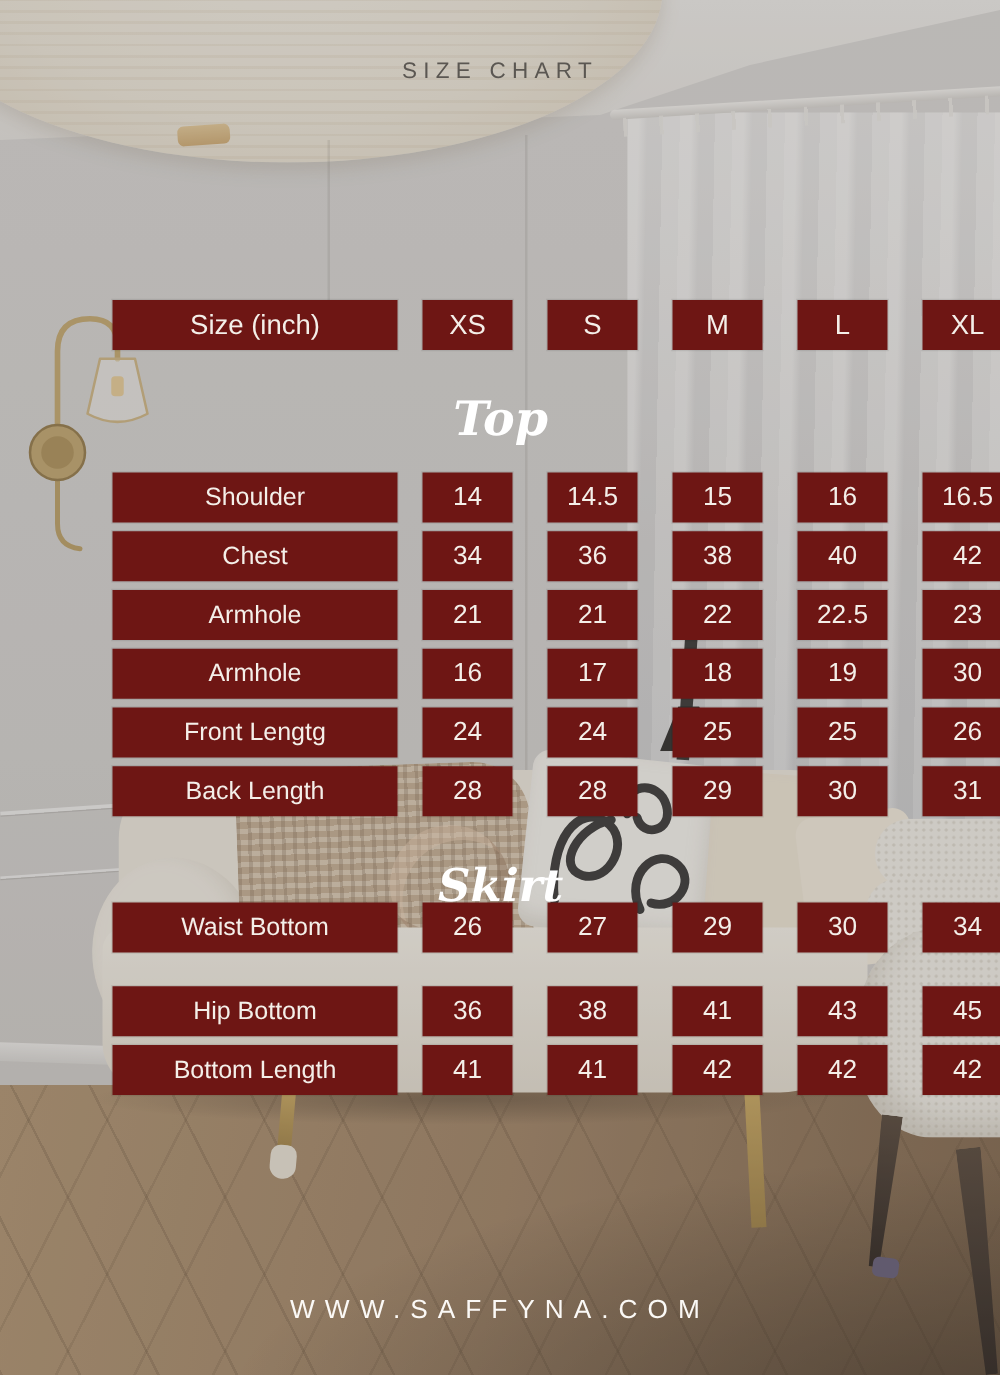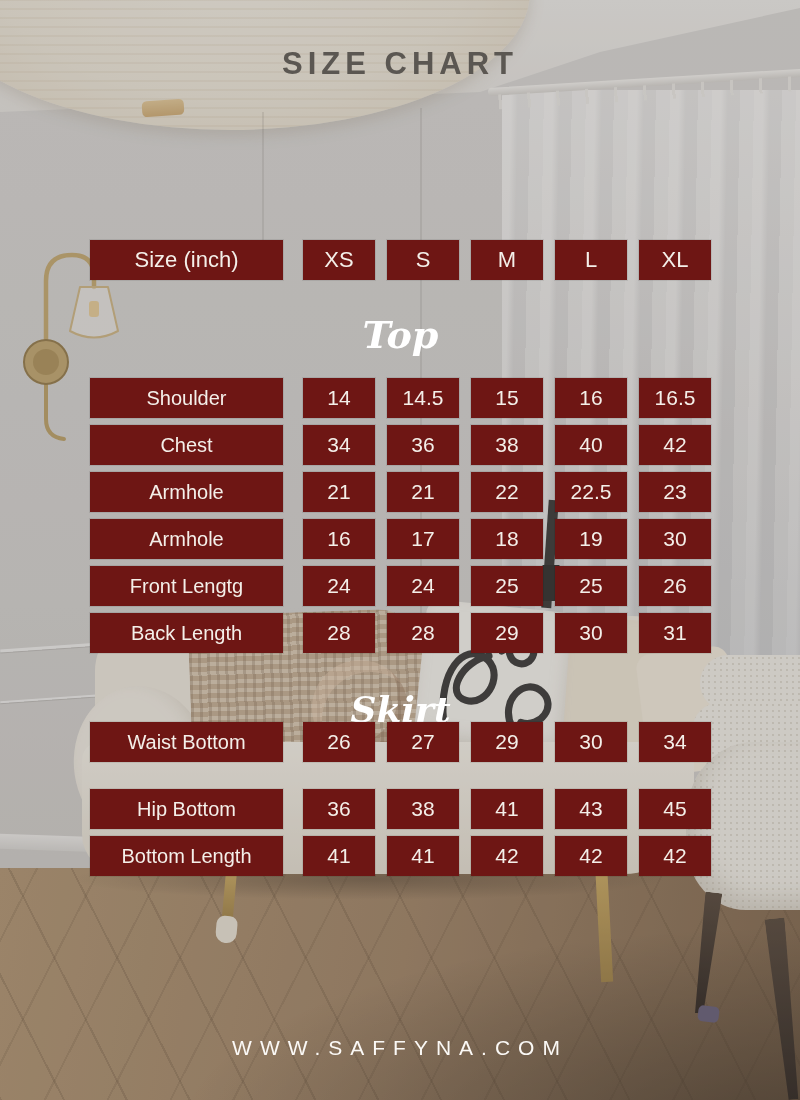--- a/index.html
+++ b/index.html
@@ -102,33 +102,33 @@
     clip-path:polygon(0 0,100% 0,74% 100%,26% 100%); }
   .chair-leg.front { left:698px; top:892px; width:17px; height:122px; transform:rotate(7deg); }
   .chair-leg.back { left:774px; top:918px; width:20px; height:182px; transform:rotate(-6deg); }
   .leg-cap { left:698px; top:1006px; width:21px; height:16px; border-radius:5px;
     background:#5e5572; transform:rotate(7deg); }
   .veil { left:0; top:0; width:800px; height:1100px; background:rgba(106,103,100,.28); }
 
   
   .content { position:absolute; left:0; top:0; width:800px; height:1100px; }
   .kicker { position:absolute; left:0; top:46px; width:100%; text-align:center;
-    font-size:31px; letter-spacing:5px; color:#5b5752; font-weight:700; }
+    font-size:18px; letter-spacing:5px; color:#5b5752; font-weight:400; }
   .big-title { position:absolute; left:0; top:64px; width:100%; text-align:center;
     font-family:"DejaVu Serif", serif; font-style:italic; font-weight:bold;
     font-size:96px; color:#ffffff; text-shadow:0 1px 2px rgba(90,85,80,.15); }
   .script-label { position:absolute; width:100%; text-align:center;
     font-family:"DejaVu Serif", serif; font-style:italic; font-weight:bold;
     color:#ffffff; }
   .table-area { position:absolute; left:90px; top:240px; width:621px; height:640px; }
   .t-row { position:absolute; left:0; display:flex; height:40px; }
   .cell { background:#6e1614; color:#f4efe9; display:flex; align-items:center;
     justify-content:center; box-shadow:0 0 0 1px rgba(0,0,0,.08); }
-  .cell.label { width:193px; margin-right:20px; font-size:20px;text-align:center; }
-  .cell.value { width:72px; margin-right:12px; font-size:21px; }
+  .cell.label { width:228px; margin-right:20px; font-size:20px;text-align:center; }
+  .cell.value { width:72px; margin-right:28px; font-size:21px; }
   .cell.value:last-child { margin-right:0; }
   .t-row.header .cell { font-size:22px; }
   .footer-url { position:absolute; left:0; top:1036px; width:100%; text-align:center;
     font-size:21px; letter-spacing:8px; color:#fbf9f6; }
 </style>
 </head>
 <body>
 
 <div id="stage">
 

